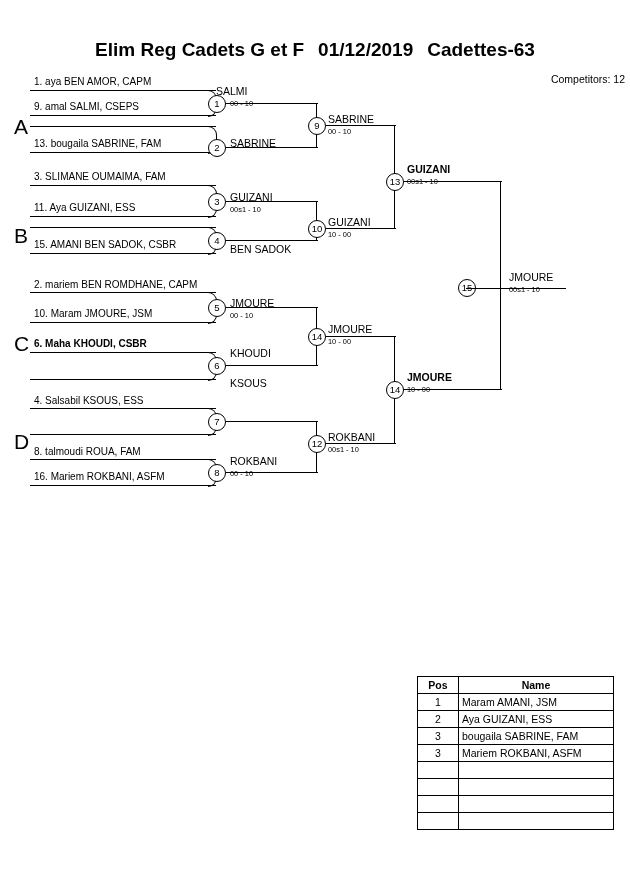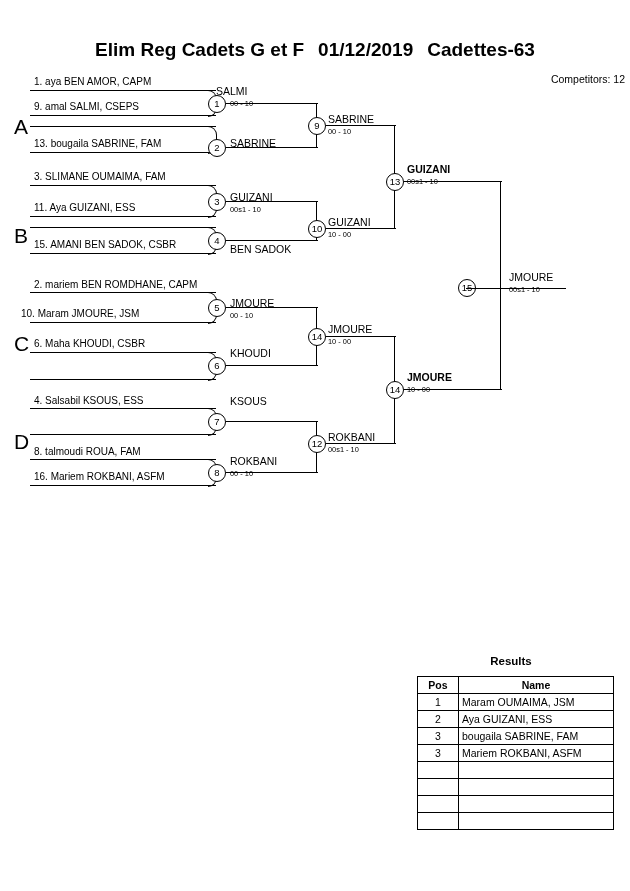--- a/index.html
+++ b/index.html
@@ -104,25 +104,25 @@
   <div class="hook" style="left:208px;top:185px;width:8px;height:31px;"></div>
 
   <div class="entrant" style="left:34px;top:214px;"></div>
   <div class="hline" style="left:30px;top:227px;width:186px;"></div>
   <div class="entrant" style="left:34px;top:239px;">15. AMANI BEN SADOK, CSBR</div>
   <div class="hline" style="left:30px;top:253px;width:186px;"></div>
   <div class="hook" style="left:208px;top:227px;width:8px;height:26px;"></div>
 
   <div class="entrant" style="left:34px;top:279px;">2. mariem BEN ROMDHANE, CAPM</div>
   <div class="hline" style="left:30px;top:292px;width:186px;"></div>
-  <div class="entrant" style="left:21px;top:308px;">10. Maram JMOURE, JSM</div>
+  <div class="entrant" style="left:34px;top:308px;">10. Maram JMOURE, JSM</div>
   <div class="hline" style="left:30px;top:322px;width:186px;"></div>
   <div class="hook" style="left:208px;top:292px;width:8px;height:30px;"></div>
 
-  <div class="entrant" style="left:34px;top:338px;">6. Maha KHOUDI, CSBR</div>
+  <div class="entrant" style="left:34px;top:338px;font-weight:bold;">6. Maha KHOUDI, CSBR</div>
   <div class="hline" style="left:30px;top:352px;width:186px;"></div>
   <div class="entrant" style="left:34px;top:365px;"></div>
   <div class="hline" style="left:30px;top:379px;width:186px;"></div>
   <div class="hook" style="left:208px;top:352px;width:8px;height:27px;"></div>
 
   <div class="entrant" style="left:34px;top:395px;">4. Salsabil KSOUS, ESS</div>
   <div class="hline" style="left:30px;top:408px;width:186px;"></div>
   <div class="entrant" style="left:34px;top:420px;"></div>
   <div class="hline" style="left:30px;top:434px;width:186px;"></div>
   <div class="hook" style="left:208px;top:408px;width:8px;height:26px;"></div>
@@ -157,21 +157,21 @@
   <div class="wname" style="left:230px;top:298px;">JMOURE</div>
   <div class="wscore" style="left:230px;top:311px;">00 - 10</div>
   <div class="hline" style="left:226px;top:307px;width:92px;"></div>
 
   <div class="circ" style="left:208px;top:357px;">6</div>
   <div class="wname" style="left:230px;top:348px;">KHOUDI</div>
   <div class="wscore" style="left:230px;top:361px;"></div>
   <div class="hline" style="left:226px;top:365px;width:92px;"></div>
 
   <div class="circ" style="left:208px;top:413px;">7</div>
-  <div class="wname" style="left:230px;top:396px;">KSOUS</div>
+  <div class="wname" style="left:230px;top:378px;">KSOUS</div>
   <div class="wscore" style="left:230px;top:415px;"></div>
   <div class="hline" style="left:226px;top:421px;width:92px;"></div>
 
   <div class="circ" style="left:208px;top:464px;">8</div>
   <div class="wname" style="left:230px;top:456px;">ROKBANI</div>
   <div class="wscore" style="left:230px;top:469px;">00 - 10</div>
   <div class="hline" style="left:226px;top:472px;width:92px;"></div>
 
   <div class="vline" style="left:316px;top:103px;height:44px;"></div>
   <div class="vline" style="left:316px;top:201px;height:39px;"></div>
@@ -210,33 +210,32 @@
   <div class="wname bold" style="left:407px;top:372px;">JMOURE</div>
   <div class="wscore" style="left:407px;top:385px;">10 - 00</div>
   <div class="hline" style="left:404px;top:389px;width:98px;"></div>
 
   <div class="vline" style="left:500px;top:181px;height:208px;"></div>
   <div class="circ" style="left:458px;top:279px;">15</div>
   <div class="wname" style="left:509px;top:272px;">JMOURE</div>
   <div class="wscore" style="left:509px;top:285px;">00s1 - 10</div>
   <div class="hline" style="left:466px;top:288px;width:100px;"></div>
 
-  <div class="results-title" style="left:417px;top:655px;width:188px;">Results</div>
 
   <table class="results" style="left:417px;top:676px;">
     <thead>
       <tr>
         <th class="pos">Pos</th>
         <th class="nm">Name</th>
       </tr>
     </thead>
     <tbody>
       <tr>
         <td class="pos">1</td>
-        <td class="nm">Maram OUMAIMA, JSM</td>
+        <td class="nm">Maram AMANI, JSM</td>
       </tr>
       <tr>
         <td class="pos">2</td>
         <td class="nm">Aya GUIZANI, ESS</td>
       </tr>
       <tr>
         <td class="pos">3</td>
         <td class="nm">bougaila SABRINE, FAM</td>
       </tr>
       <tr>

